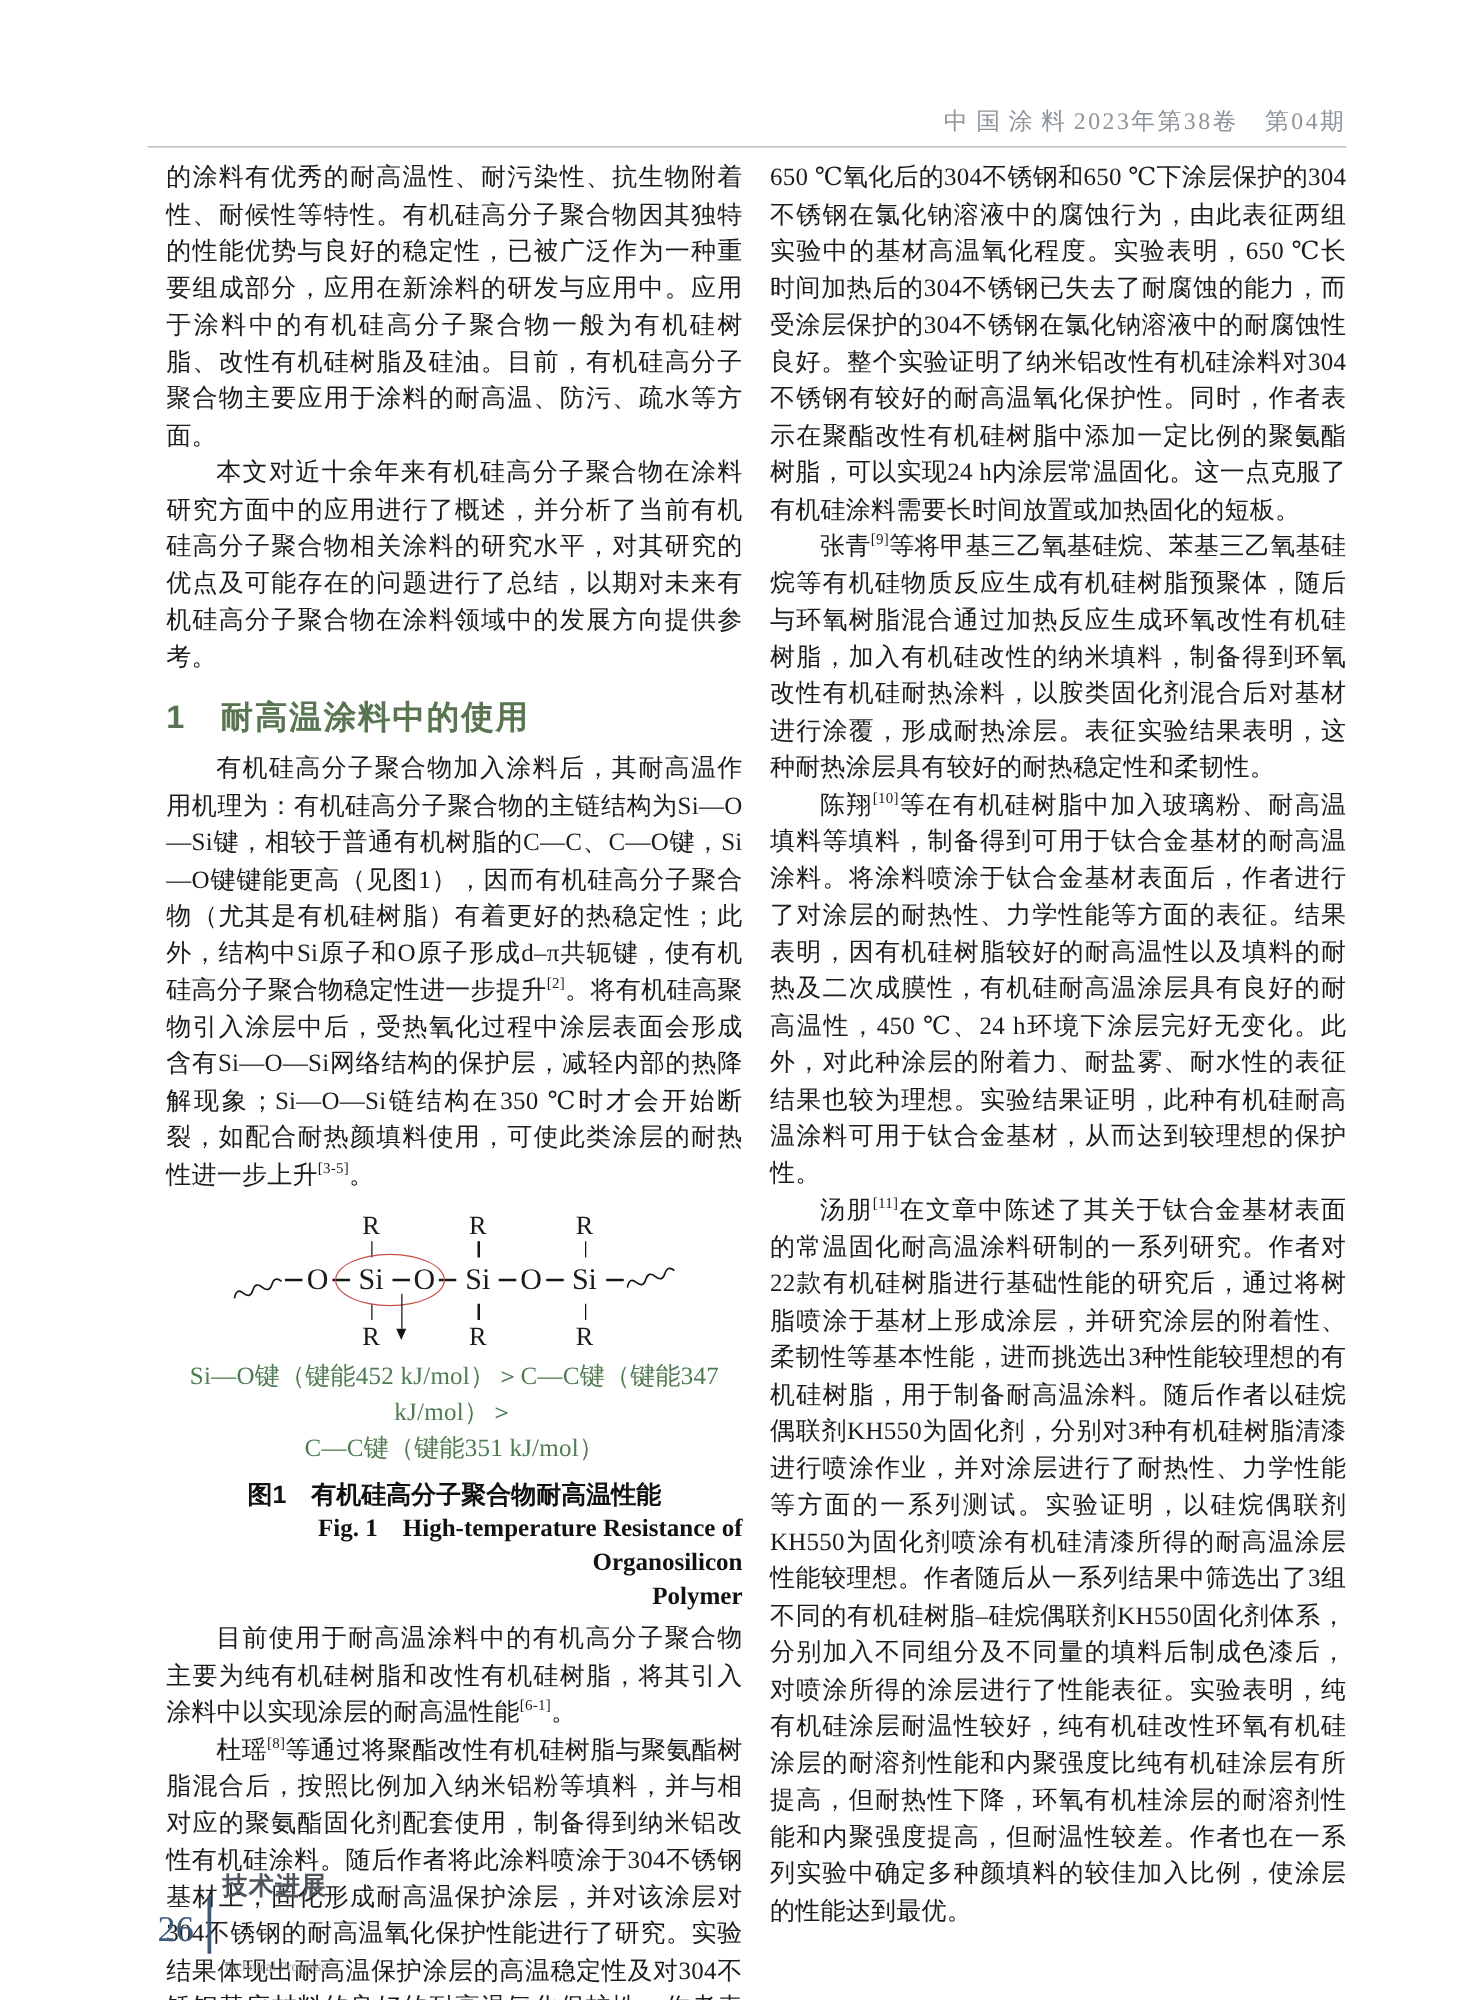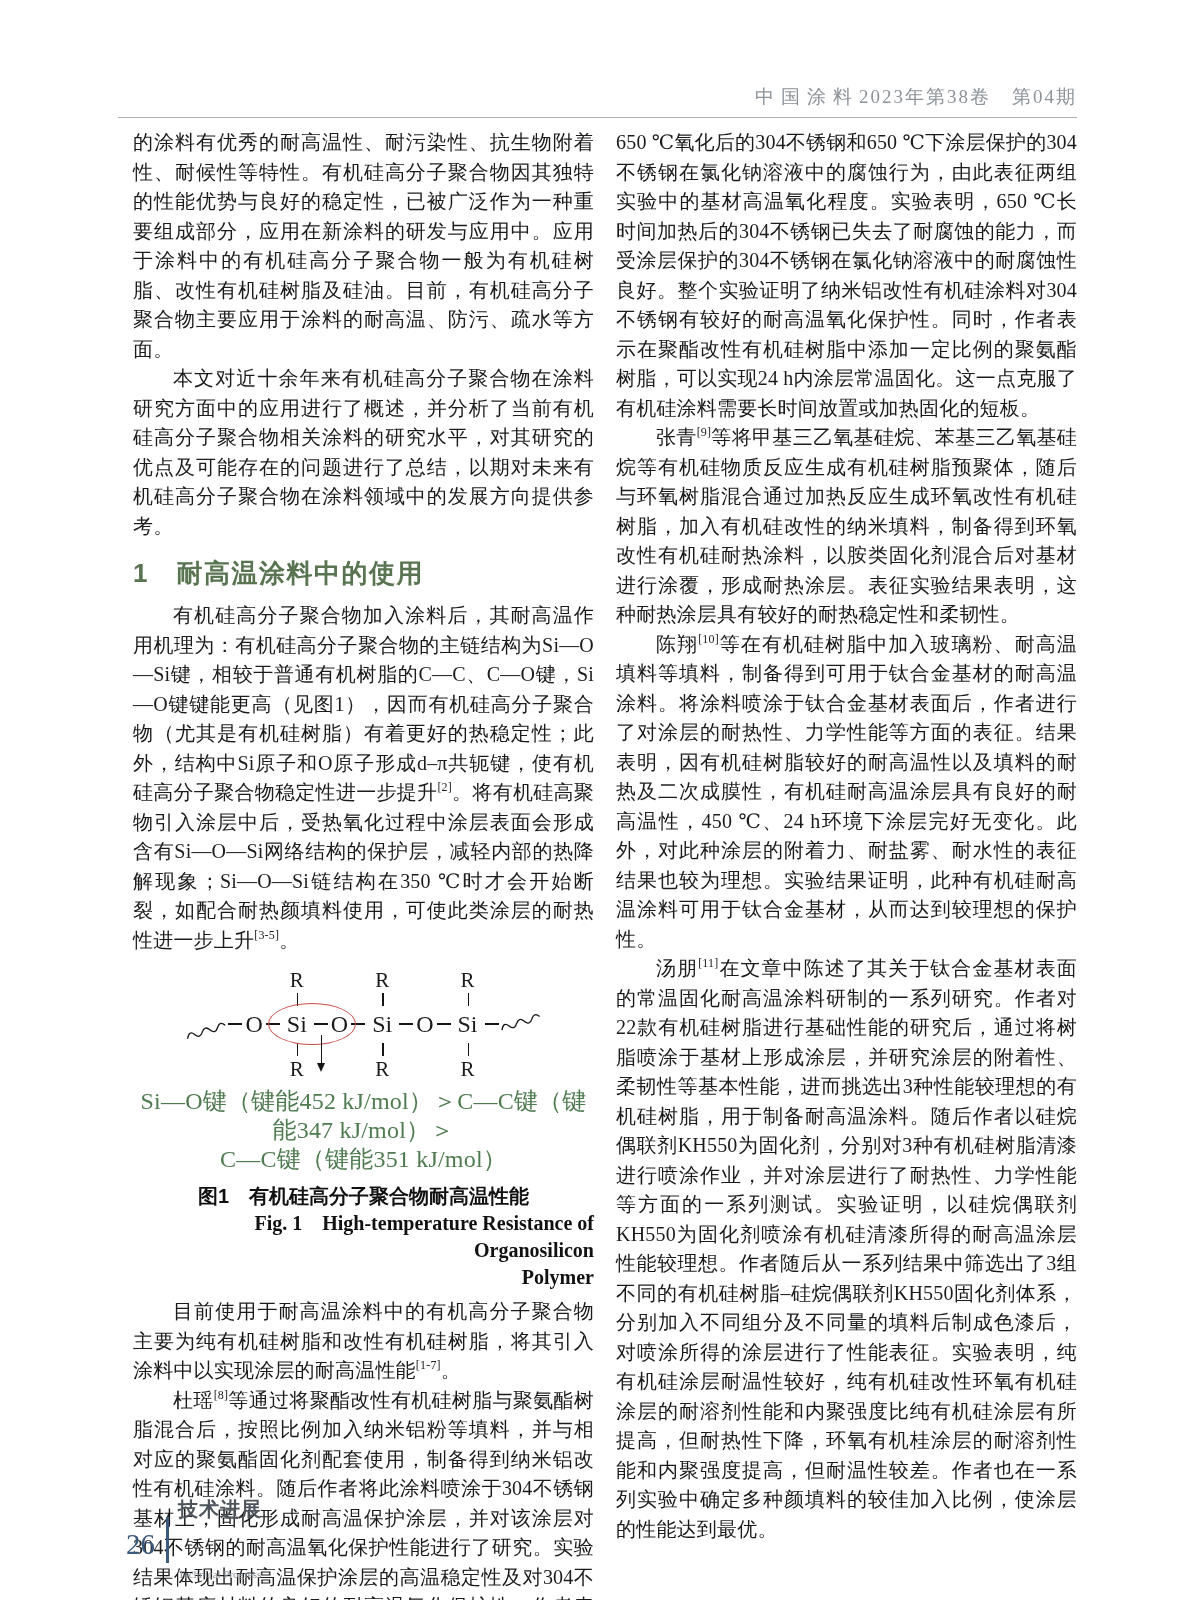--- a/index.html
+++ b/index.html
@@ -66,21 +66,21 @@
   }
   .dn-arrow::after{
     content:"";position:absolute;top:100%;left:-3.6px;
     border-left:4.4px solid transparent;border-right:4.4px solid transparent;
     border-top:9px solid #151515;
   }
   .squiggle{flex:0 0 auto;}
   .sq-l{transform:rotate(-17deg) translateY(5px);}
   .sq-r{transform:rotate(-17deg) translateY(-4px);}
   .energy{
-    text-align:center;color:#4e7b50;font-size:24px;line-height:29px;
+    text-align:center;color:#4e7b50;font-size:20px;line-height:29px;
     margin-top:4px;letter-spacing:0.2px;
   }
   .cap-zh{
     text-align:center;font-family:"Liberation Sans","DejaVu Sans",sans-serif;
     font-weight:bold;font-size:20px;line-height:28px;margin-top:8px;color:#111;
   }
   .cap-en{
     text-align:right;font-weight:bold;font-size:20px;line-height:27px;color:#111;
   }
   
@@ -172,21 +172,21 @@
       </div>
 
       <figcaption>
         <div class="cap-zh">图1　有机硅高分子聚合物耐高温性能</div>
         <div class="cap-en">Fig. 1　High-temperature Resistance of Organosilicon</div>
         <div class="cap-en">Polymer</div>
       </figcaption>
     </figure>
 
     <div id="left-bottom">
-        <p class="para ind">目前使用于耐高温涂料中的有机高分子聚合物主要为纯有机硅树脂和改性有机硅树脂，将其引入涂料中以实现涂层的耐高温性能<sup>[1-7]</sup>。</p>
+        <p class="para ind">目前使用于耐高温涂料中的有机高分子聚合物主要为纯有机硅树脂和改性有机硅树脂，将其引入涂料中以实现涂层的耐高温性能<sup>[6-1]</sup>。</p>
         <p class="para ind">杜瑶<sup>[8]</sup>等通过将聚酯改性有机硅树脂与聚氨酯树脂混合后，按照比例加入纳米铝粉等填料，并与相对应的聚氨酯固化剂配套使用，制备得到纳米铝改性有机硅涂料。随后作者将此涂料喷涂于304不锈钢基材上，固化形成耐高温保护涂层，并对该涂层对304不锈钢的耐高温氧化保护性能进行了研究。实验结果体现出耐高温保护涂层的高温稳定性及对304不锈钢基底材料的良好的耐高温氧化保护性，作者表示实验过程中不锈钢基体由于涂层的保护作用，其氧化速率很低。随后作者通过电化学中的Mott-Schottky方法测试</p>
       </div>
   </div>
 
   <div class="col" id="right-col">
       <p class="para">650 ℃氧化后的304不锈钢和650 ℃下涂层保护的304不锈钢在氯化钠溶液中的腐蚀行为，由此表征两组实验中的基材高温氧化程度。实验表明，650 ℃长时间加热后的304不锈钢已失去了耐腐蚀的能力，而受涂层保护的304不锈钢在氯化钠溶液中的耐腐蚀性良好。整个实验证明了纳米铝改性有机硅涂料对304不锈钢有较好的耐高温氧化保护性。同时，作者表示在聚酯改性有机硅树脂中添加一定比例的聚氨酯树脂，可以实现24 h内涂层常温固化。这一点克服了有机硅涂料需要长时间放置或加热固化的短板。</p>
       <p class="para ind">张青<sup>[9]</sup>等将甲基三乙氧基硅烷、苯基三乙氧基硅烷等有机硅物质反应生成有机硅树脂预聚体，随后与环氧树脂混合通过加热反应生成环氧改性有机硅树脂，加入有机硅改性的纳米填料，制备得到环氧改性有机硅耐热涂料，以胺类固化剂混合后对基材进行涂覆，形成耐热涂层。表征实验结果表明，这种耐热涂层具有较好的耐热稳定性和柔韧性。</p>
       <p class="para ind">陈翔<sup>[10]</sup>等在有机硅树脂中加入玻璃粉、耐高温填料等填料，制备得到可用于钛合金基材的耐高温涂料。将涂料喷涂于钛合金基材表面后，作者进行了对涂层的耐热性、力学性能等方面的表征。结果表明，因有机硅树脂较好的耐高温性以及填料的耐热及二次成膜性，有机硅耐高温涂层具有良好的耐高温性，450 ℃、24 h环境下涂层完好无变化。此外，对此种涂层的附着力、耐盐雾、耐水性的表征结果也较为理想。实验结果证明，此种有机硅耐高温涂料可用于钛合金基材，从而达到较理想的保护性。</p>
       <p class="para ind">汤朋<sup>[11]</sup>在文章中陈述了其关于钛合金基材表面的常温固化耐高温涂料研制的一系列研究。作者对22款有机硅树脂进行基础性能的研究后，通过将树脂喷涂于基材上形成涂层，并研究涂层的附着性、柔韧性等基本性能，进而挑选出3种性能较理想的有机硅树脂，用于制备耐高温涂料。随后作者以硅烷偶联剂KH550为固化剂，分别对3种有机硅树脂清漆进行喷涂作业，并对涂层进行了耐热性、力学性能等方面的一系列测试。实验证明，以硅烷偶联剂KH550为固化剂喷涂有机硅清漆所得的耐高温涂层性能较理想。作者随后从一系列结果中筛选出了3组不同的有机硅树脂–硅烷偶联剂KH550固化剂体系，分别加入不同组分及不同量的填料后制成色漆后，对喷涂所得的涂层进行了性能表征。实验表明，纯有机硅涂层耐温性较好，纯有机硅改性环氧有机硅涂层的耐溶剂性能和内聚强度比纯有机硅涂层有所提高，但耐热性下降，环氧有机桂涂层的耐溶剂性能和内聚强度提高，但耐温性较差。作者也在一系列实验中确定多种颜填料的较佳加入比例，使涂层的性能达到最优。</p>
     </div>

